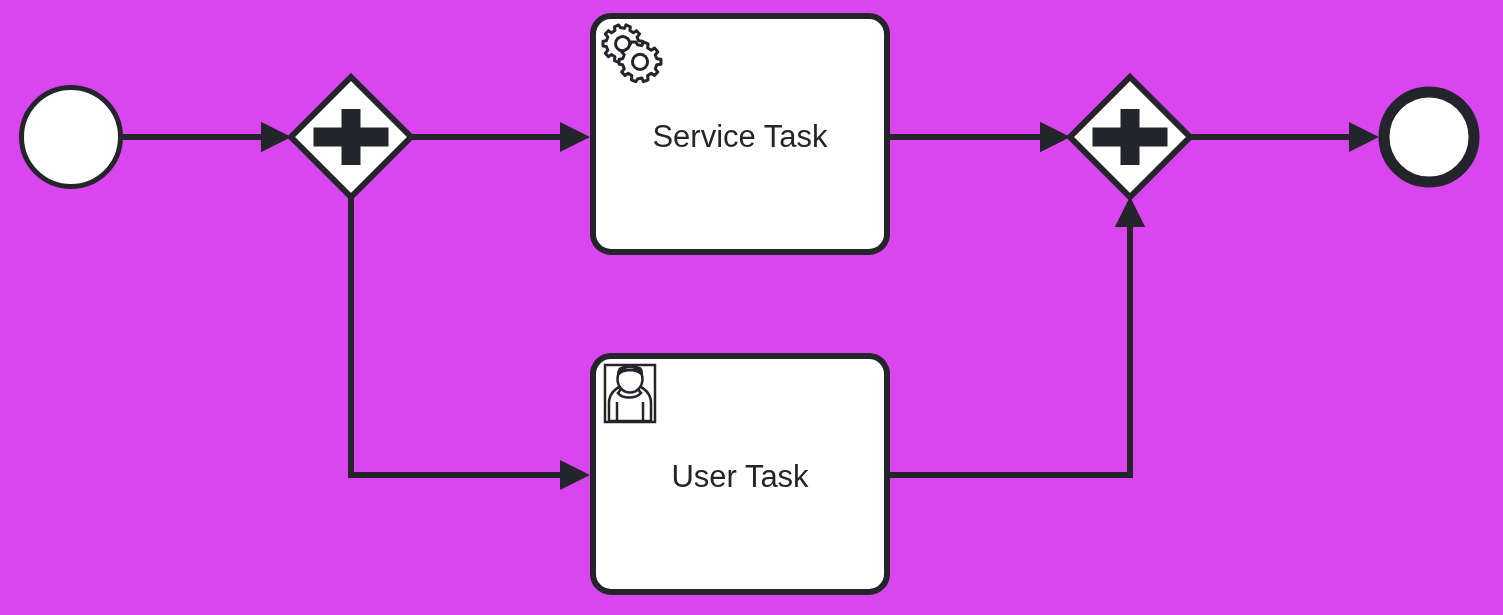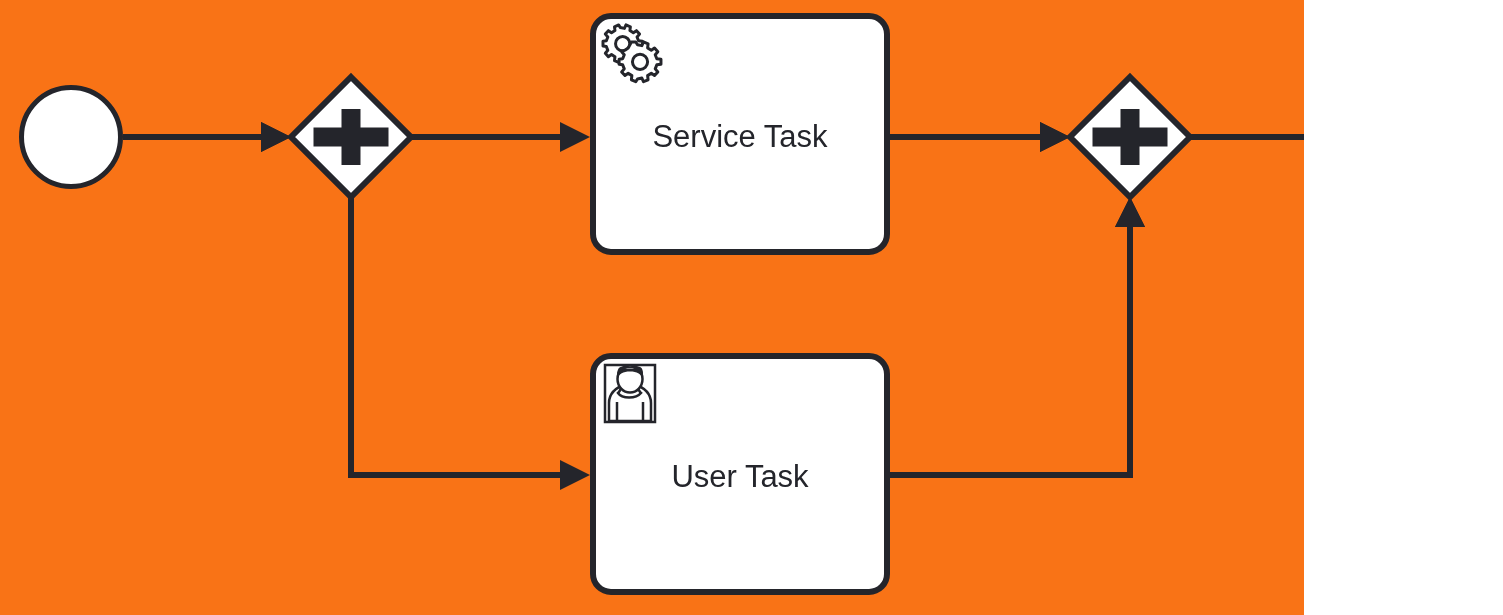--- a/index.html
+++ b/index.html
@@ -5,23 +5,23 @@
   html, body {
     margin: 0;
     padding: 0;
     background: #ffffff;
   }
   body {
     font-family: "Liberation Sans", sans-serif;
   }
   #canvas {
     position: relative;
-    width: 1304px;
+    width: 1503px;
     height: 615px;
-    background: #f97316;
+    background: #d946ef;
     overflow: hidden;
   }
   #bpmn-svg {
     position: absolute;
     top: 0;
     left: 0;
     width: 1503px;
     height: 615px;
     display: block;
   }

